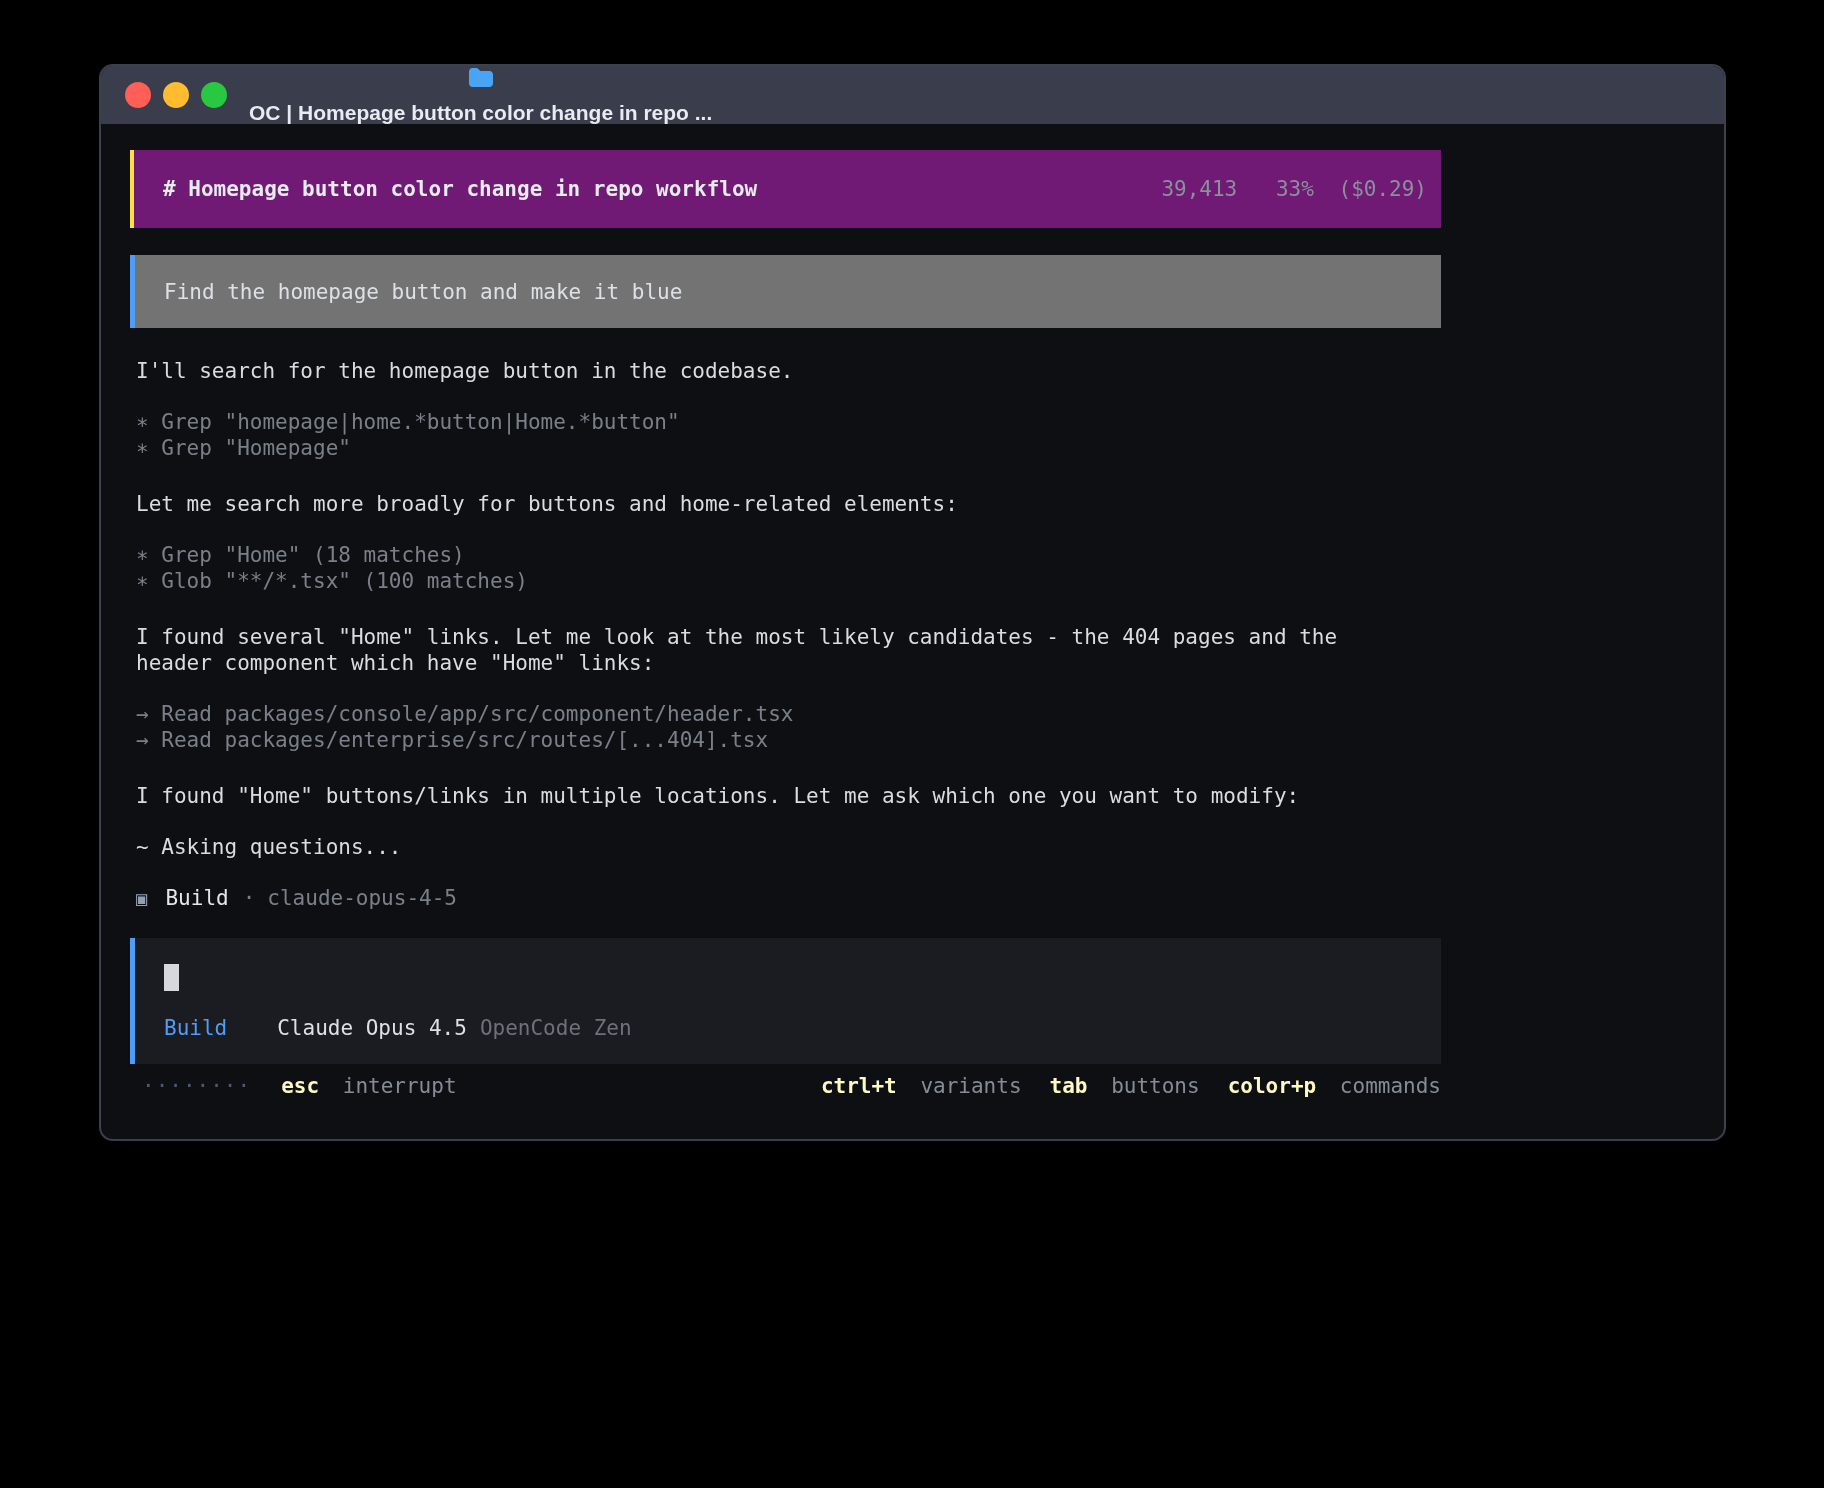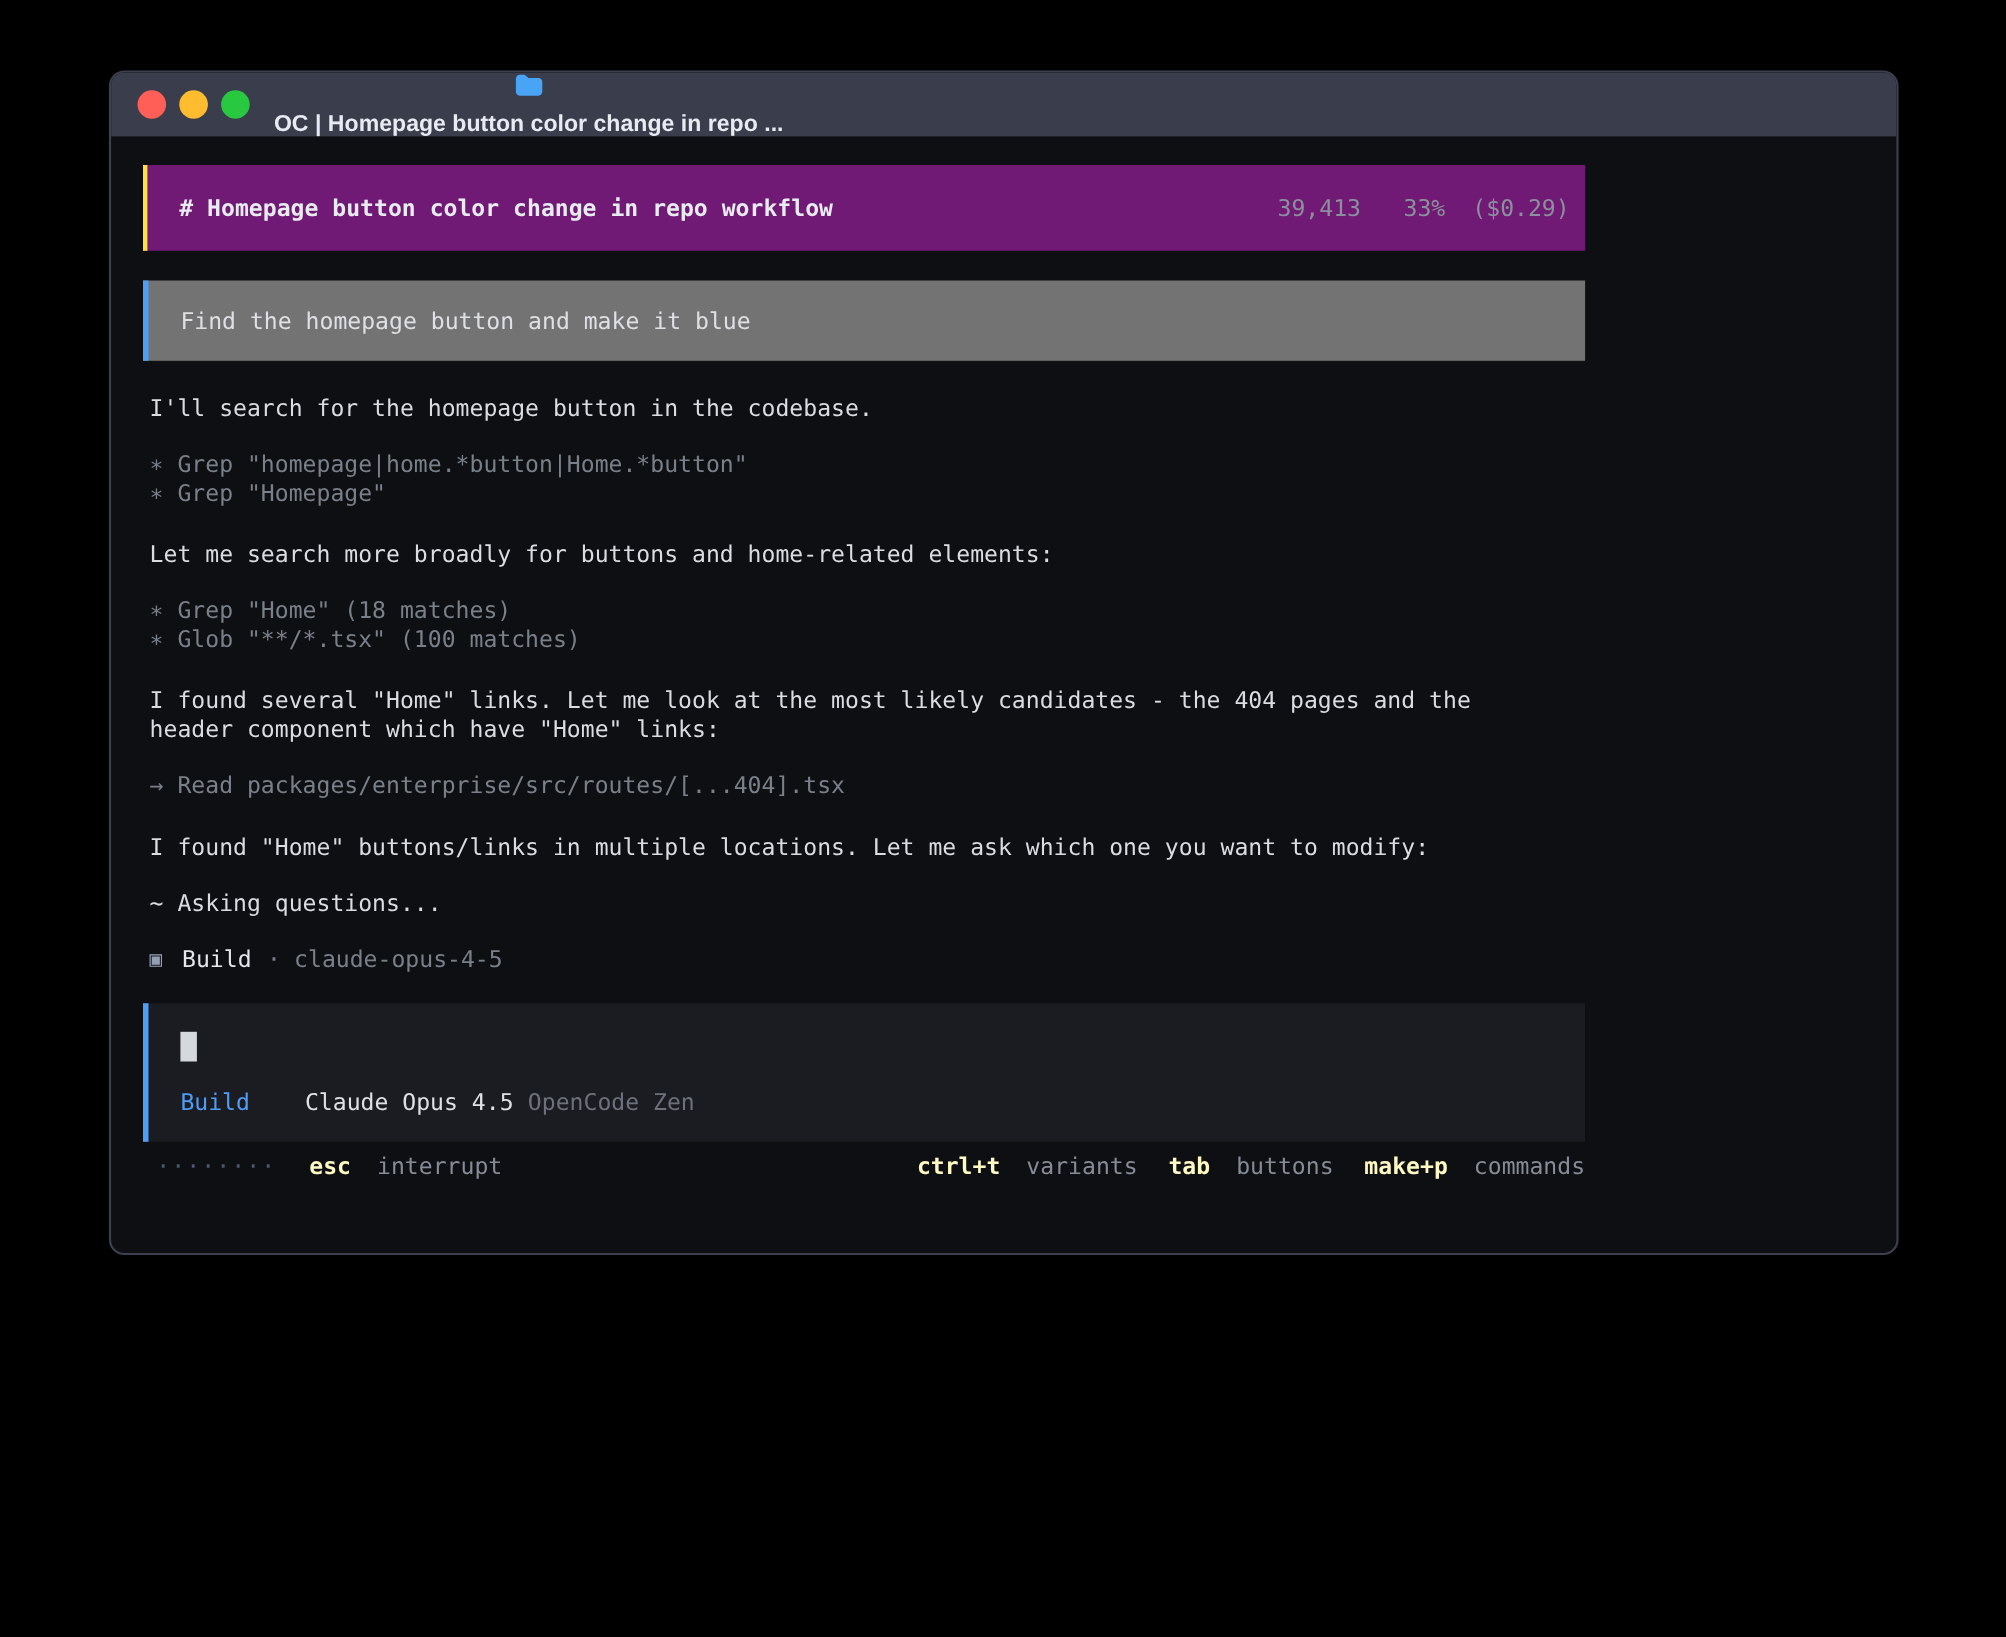--- a/index.html
+++ b/index.html
@@ -117,20 +117,21 @@
     <div class="msg">Let me search more broadly for buttons and home-related elements:</div>
 
     <div class="tool-group">
       <div class="tool-line">∗ Grep "Home" (18 matches)</div>
       <div class="tool-line">∗ Glob "**/*.tsx" (100 matches)</div>
     </div>
 
     <div class="msg wrap">I found several "Home" links. Let me look at the most likely candidates - the 404 pages and the header component which have "Home" links:</div>
 
     <div class="tool-group">
+      <div class="tool-line">→ Read packages/console/app/src/component/header.tsx</div>
       <div class="tool-line">→ Read packages/enterprise/src/routes/[...404].tsx</div>
     </div>
 
     <div class="msg">I found "Home" buttons/links in multiple locations. Let me ask which one you want to modify:</div>
 
     <div class="msg">~ Asking questions...</div>
 
     <div class="status-line">
       <span class="agent-icon">▣</span>
       <span class="agent-name">Build</span>
@@ -158,20 +159,20 @@
       <div class="footer-right">
         <span class="kgroup">
           <span class="key">ctrl+t</span>
           <span class="key-label">variants</span>
         </span>
         <span class="kgroup">
           <span class="key">tab</span>
           <span class="key-label">buttons</span>
         </span>
         <span class="kgroup">
-          <span class="key">make+p</span>
+          <span class="key">color+p</span>
           <span class="key-label">commands</span>
         </span>
       </div>
     </div>
 
   </div>
 </div>
 
 </body></html>

